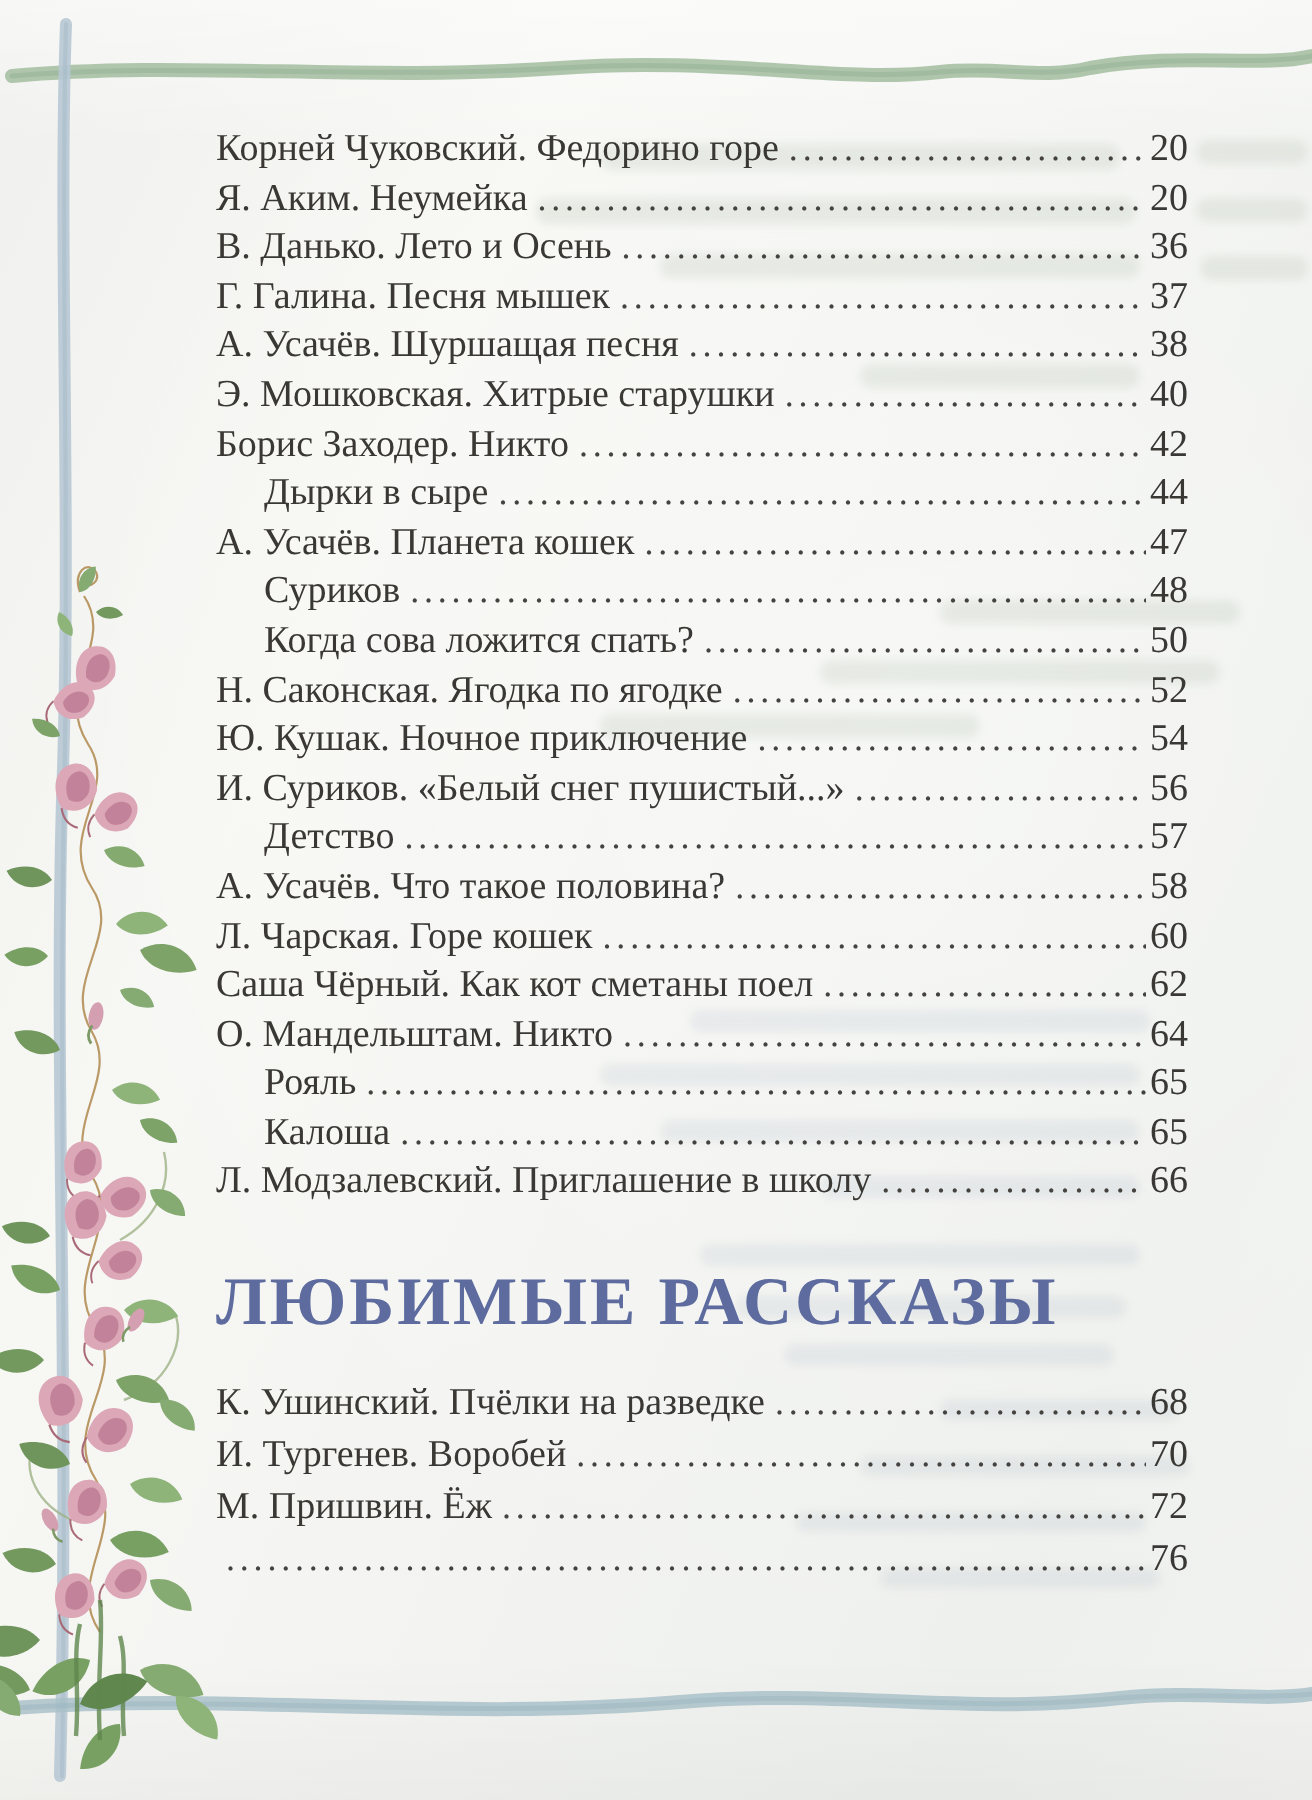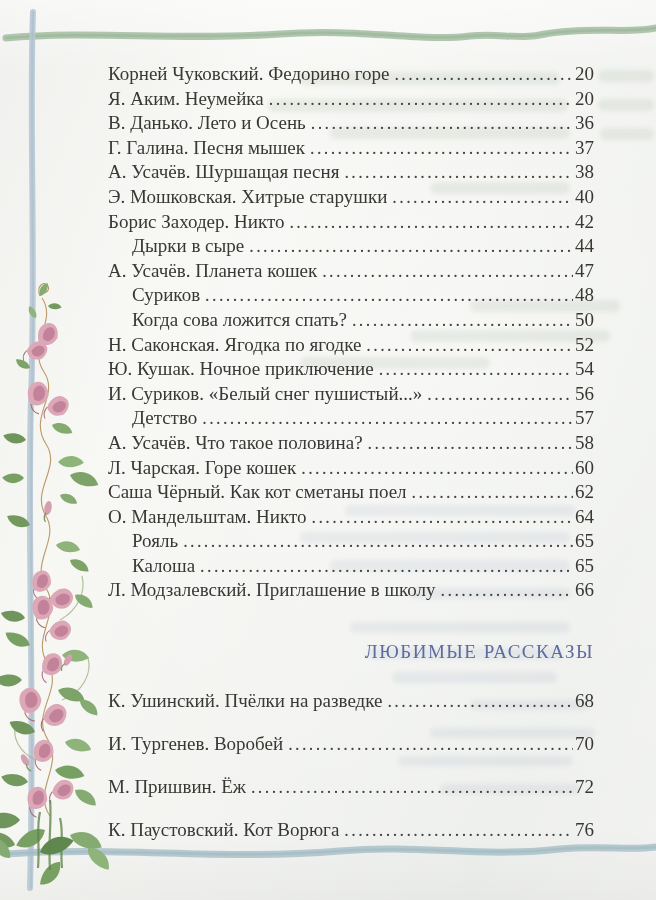--- a/index.html
+++ b/index.html
@@ -25,31 +25,31 @@
   }
   .toc{
     position:absolute;left:108px;top:62px;width:486px;
     color:var(--text,#3a3834);
   }
   .toc-section{display:block;}
   .toc-row{
     display:flex;align-items:baseline;
     height:24.6px;line-height:24.6px;font-size:19px;white-space:nowrap;
   }
-  .s2 .toc-row{height:26px;line-height:26px;margin-top:17px;}
+  .s2 .toc-row{height:26px;line-height:26px;}
   .toc-row.indent .t{margin-left:24px;}
   .toc-row .t{flex:0 0 auto;text-align:right;}
   .toc-row .dots{
     flex:1 1 auto;overflow:hidden;margin:0 2px 0 5px;
     letter-spacing:2.4px;font-size:18px;color:#454340;
   }
   .toc-row .pg{flex:0 0 auto;text-align:left;}
   .section-heading{
-    margin:32px 0 0 0;text-align:right;
-    font-size:19px;line-height:34px;font-weight:400;letter-spacing:1.5px;
+    margin:32px 0 0 0;text-align:left;
+    font-size:34px;line-height:34px;font-weight:700;letter-spacing:1.5px;
     color:var(--heading,#5d6b9e);
   }
   .s2{margin-top:19px;}
 </style>
 </head>
 <body>
 
 <div class="page">
 
   <div class="showthrough">
@@ -292,20 +292,19 @@
           <span class="t">И. Тургенев. Воробей</span>
           <span class="dots">......................................................................................................................................................</span>
           <span class="pg">70</span>
         </div>
         <div class="toc-row">
           <span class="t">М. Пришвин. Ёж</span>
           <span class="dots">......................................................................................................................................................</span>
           <span class="pg">72</span>
         </div>
         <div class="toc-row">
-          <span class="t">К. Паустовский. Кот Ворюга</span>
           <span class="dots">......................................................................................................................................................</span>
           <span class="pg">76</span>
         </div>
       </div>
   </div>
 
 </div>
 
 </body></html>

